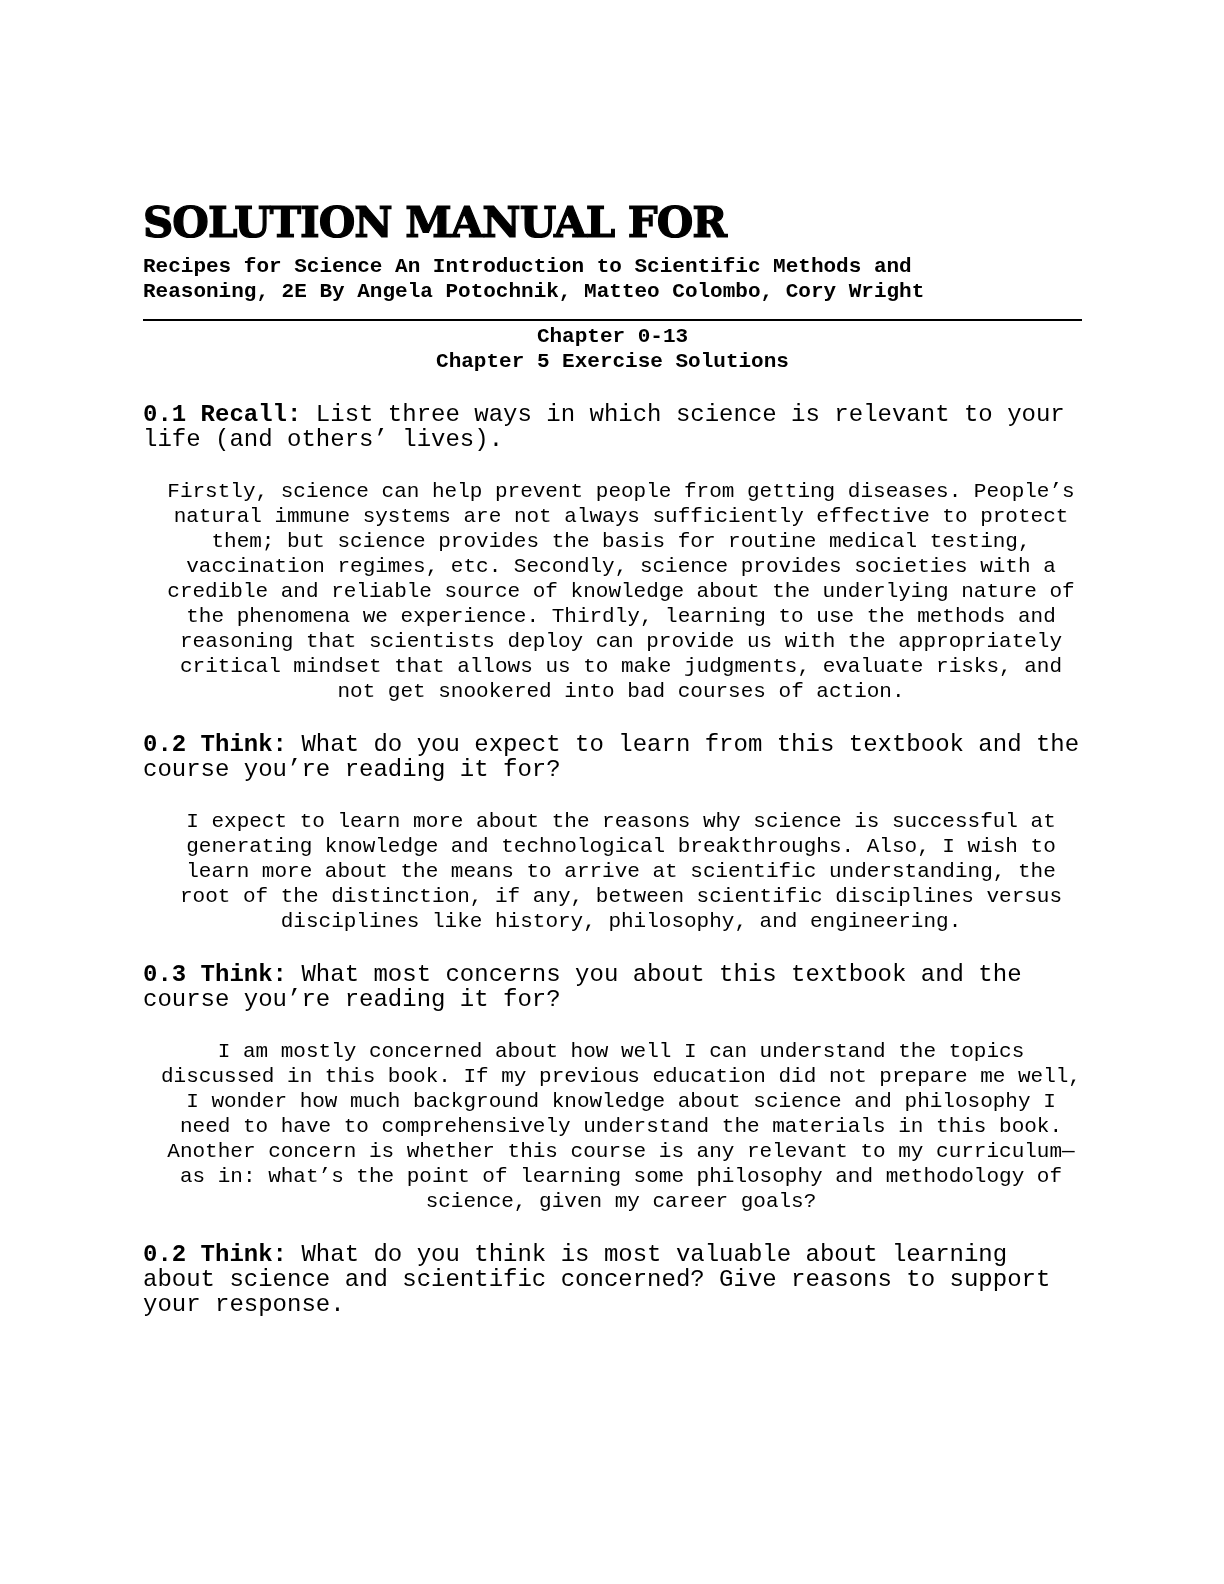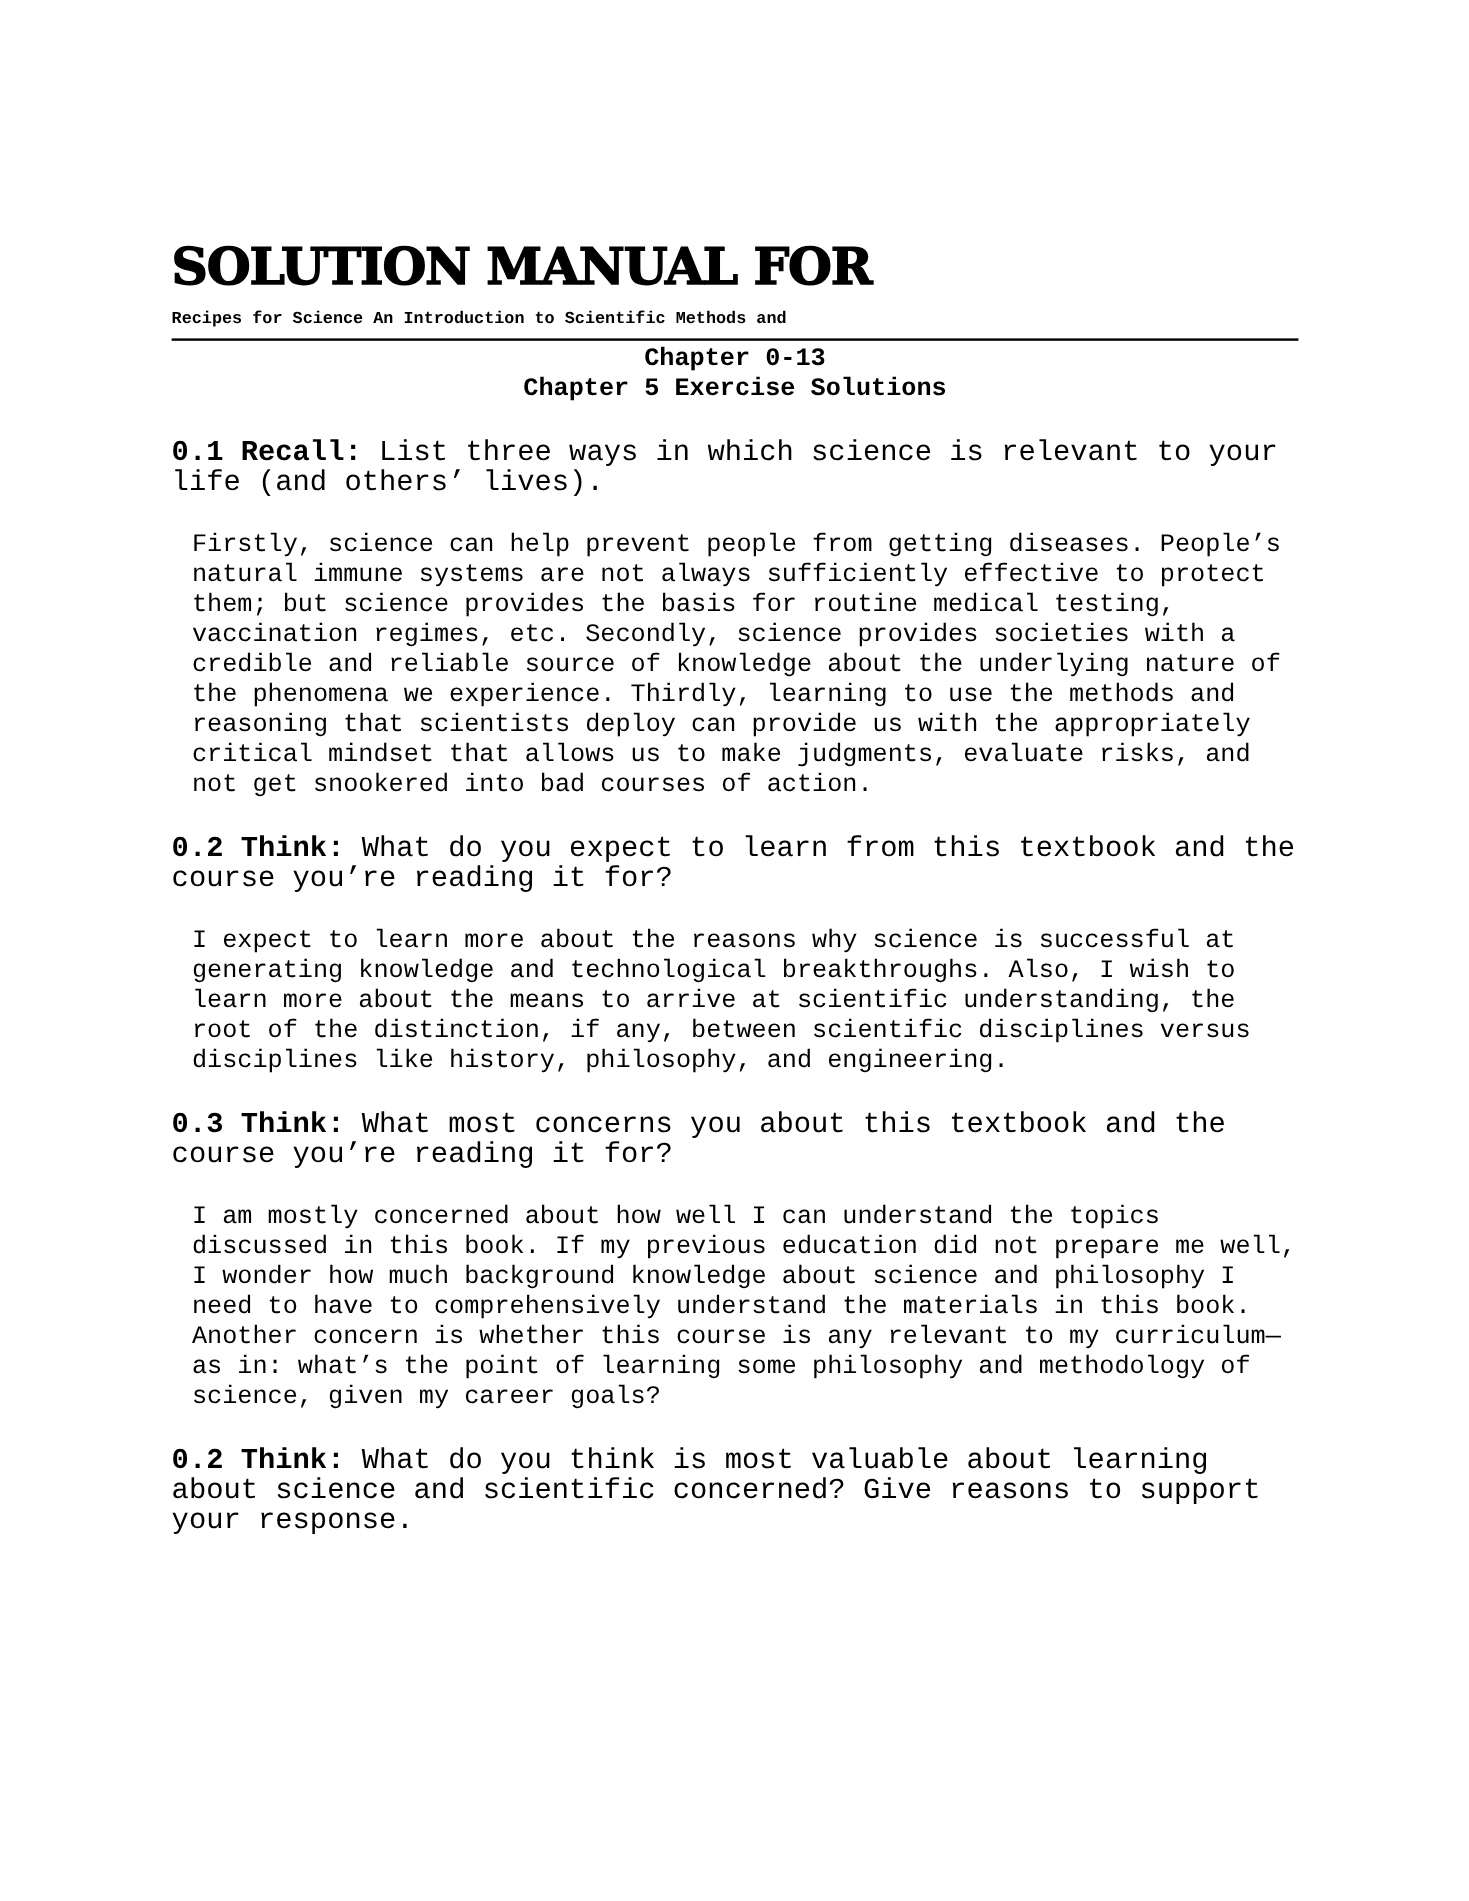--- a/index.html
+++ b/index.html
@@ -23,24 +23,24 @@
     font-weight: 900;
     font-size: 42px;
     letter-spacing: -1px;
     -webkit-text-stroke: 1.2px #000;
     line-height: 46px;
     margin-bottom: 8px;
     white-space: nowrap;
   }
   .subtitle {
     font-weight: bold;
-    font-size: 14px;
+    font-size: 21px;
     line-height: 25px;
     border-bottom: 2px solid #000;
-    padding-bottom: 3px;
+    padding-bottom: 15px;
     margin-bottom: 3px;
   }
   .chapter-line {
     font-weight: bold;
     font-size: 21px;
     line-height: 25px;
     text-align: center;
   }
   .qa-block {
     margin-top: 28px;
@@ -51,31 +51,33 @@
     white-space: pre-wrap;
   }
   .qa-label {
     font-weight: bold;
   }
   .qa-answer {
     margin-top: 27px;
     padding-left: 17px;
     font-size: 21px;
     line-height: 25px;
+    text-align: center;
   }
 </style>
 </head>
 <body>
 
 <div class="page">
 
   <div class="doc-title">SOLUTION MANUAL FOR</div>
 
   <div class="subtitle">
     <div>Recipes for Science An Introduction to Scientific Methods and</div>
+    <div>Reasoning, 2E By Angela Potochnik, Matteo Colombo, Cory Wright</div>
   </div>
 
   <div class="chapter-line">Chapter 0-13</div>
   <div class="chapter-line">Chapter 5 Exercise Solutions</div>
 
   <div class="qa-block">
     <div class="qa-question"><span class="qa-label">0.1 Recall:</span><span> List three ways in which science is relevant to your life (and others’ lives).</span></div>
     <div class="qa-answer">Firstly, science can help prevent people from getting diseases. People’s natural immune systems are not always sufficiently effective to protect them; but science provides the basis for routine medical testing, vaccination regimes, etc. Secondly, science provides societies with a credible and reliable source of knowledge about the underlying nature of the phenomena we experience. Thirdly, learning to use the methods and reasoning that scientists deploy can provide us with the appropriately critical mindset that allows us to make judgments, evaluate risks, and not get snookered into bad courses of action.</div>
   </div>
 

